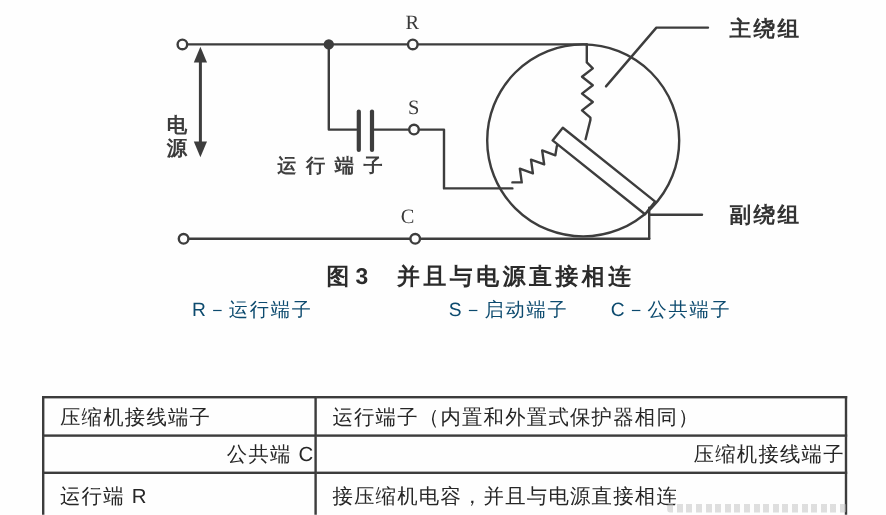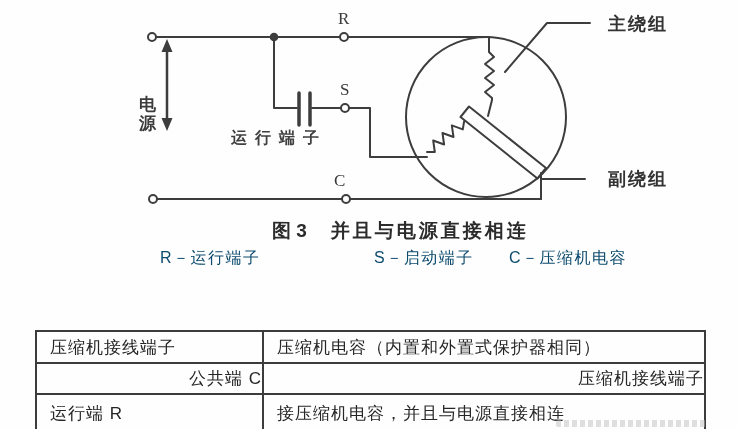--- a/index.html
+++ b/index.html
@@ -100,31 +100,31 @@
   <div class="lbl wind-lbl cn-bold" style="left:608px;top:12px;">主绕组</div>
   <div class="lbl wind-lbl cn-bold" style="left:608px;top:167px;">副绕组</div>
 
   <div class="caption">
     <span>图 3</span>
     <span class="t">并且与电源直接相连</span>
   </div>
 
   <div class="legend-item" style="left:160px;">R－运行端子</div>
   <div class="legend-item" style="left:334px;margin-left:40px;">S－启动端子</div>
-  <div class="legend-item" style="left:509px;">C－压缩机电容</div>
+  <div class="legend-item" style="left:509px;">C－公共端子</div>
 
   <table class="conn">
     <colgroup>
         <col class="c1">
         <col>
       </colgroup>
     <tbody>
         <tr class="r1">
       <td>压缩机接线端子</td>
-      <td>压缩机电容（内置和外置式保护器相同）</td>
+      <td>运行端子（内置和外置式保护器相同）</td>
     </tr>
     <tr class="r2">
       <td>公共端 C</td>
       <td>压缩机接线端子</td>
     </tr>
     <tr class="r3">
       <td>运行端 R</td>
       <td>接压缩机电容，并且与电源直接相连</td>
     </tr>
   </tbody>

